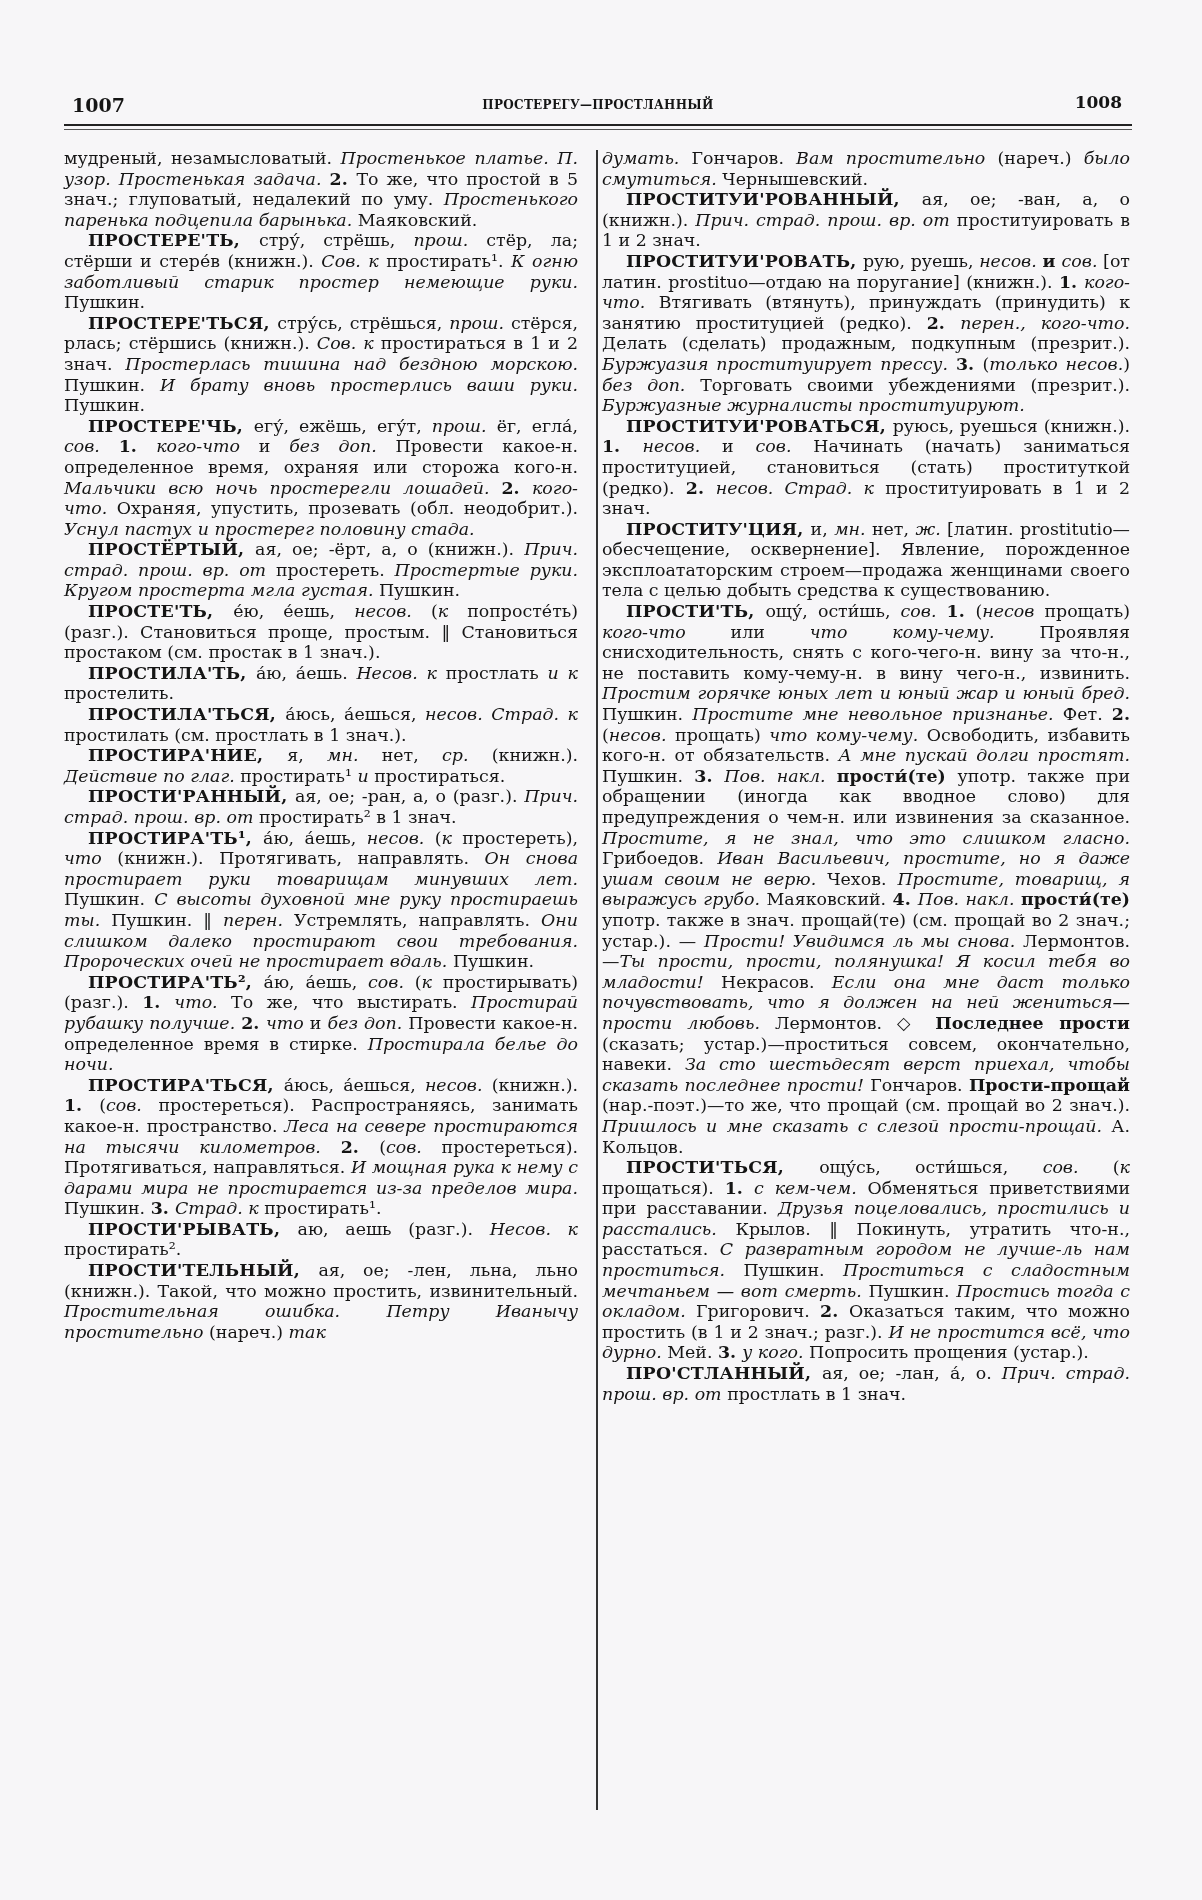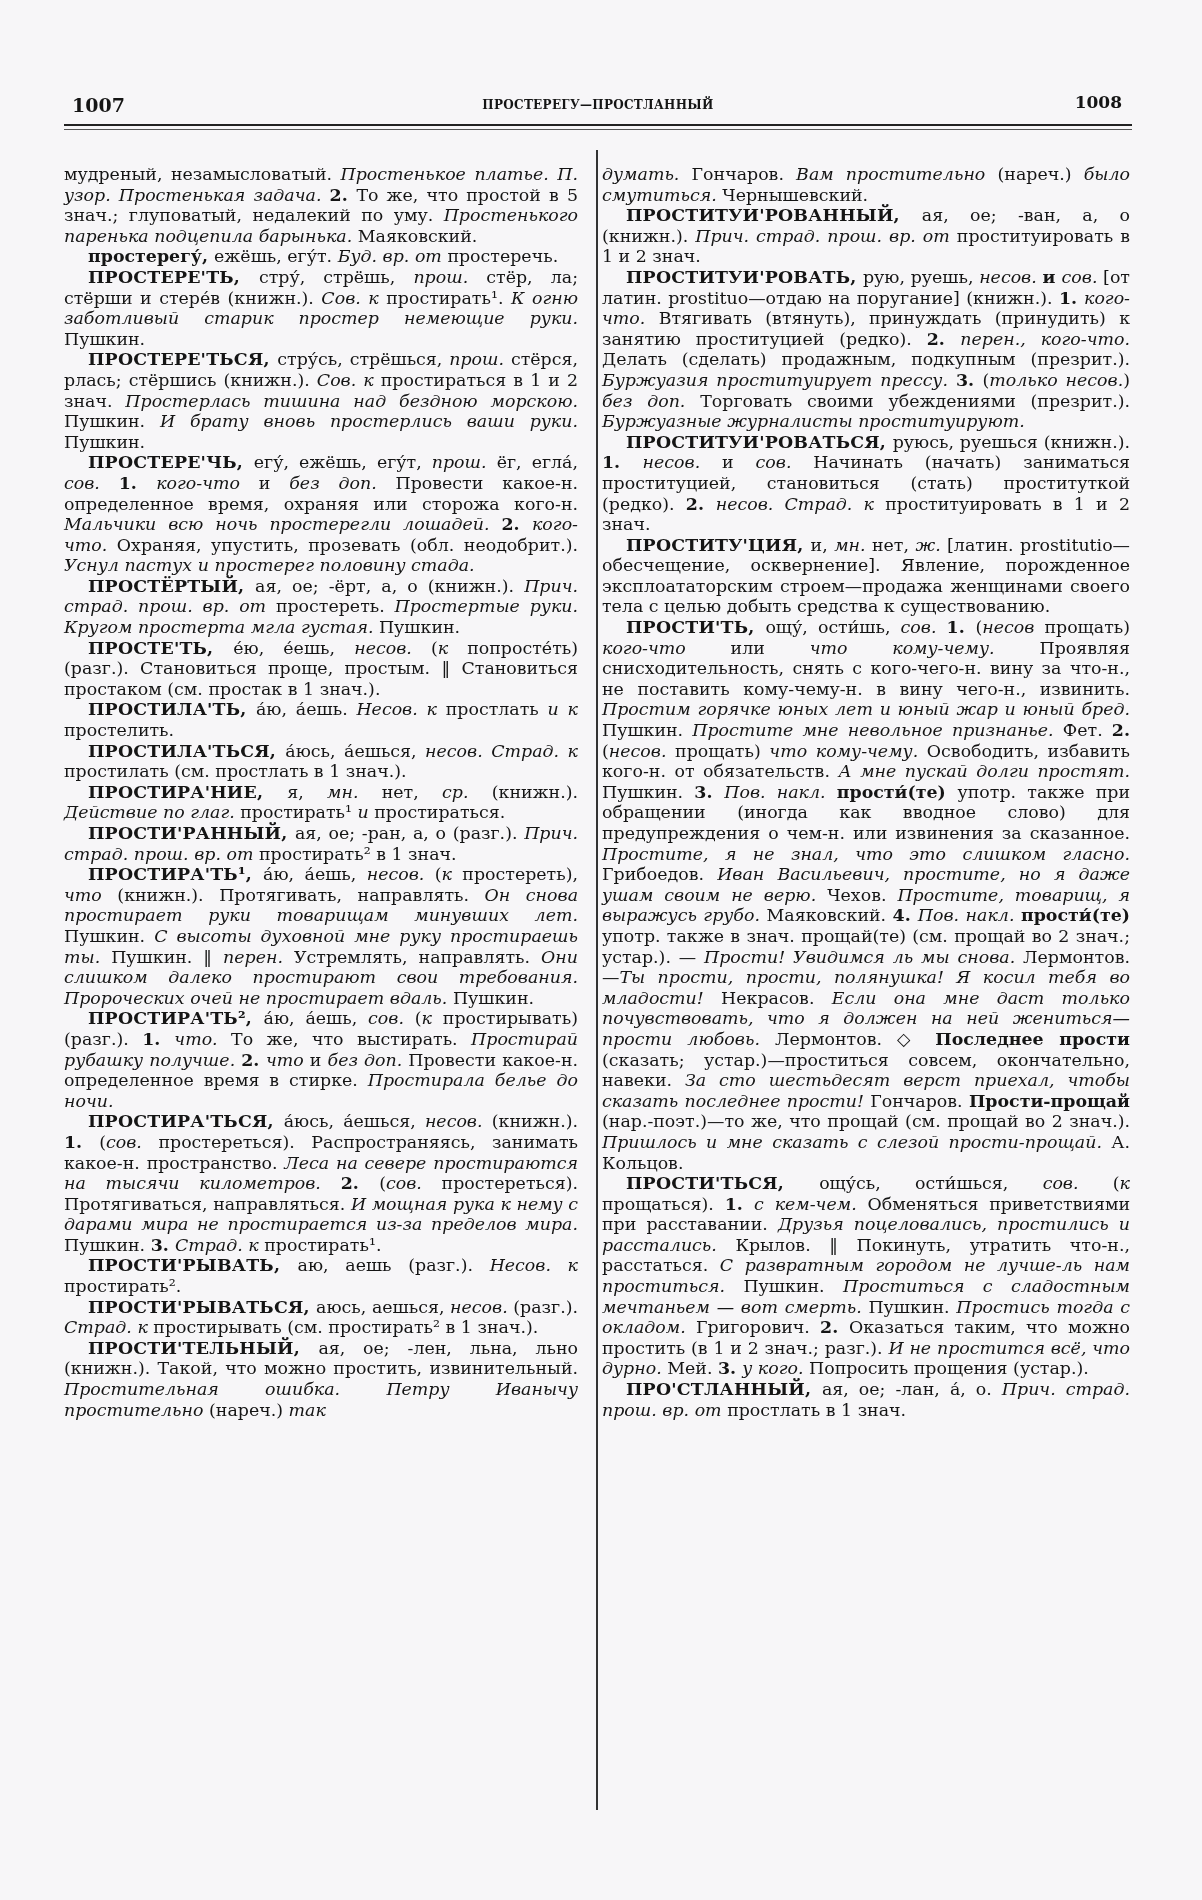--- a/index.html
+++ b/index.html
@@ -26,52 +26,50 @@
     font-size: 17.4px; line-height: 20.6px;
     text-align: justify; hyphens: manual;
   }
   .col-left { left: 64px; }
   .col-right { left: 602px; width: 528px; }
   .divider {
     position: absolute; left: 596px; top: 150px; width: 2px; height: 1660px;
     background: #333;
   }
   .p { margin: 0; text-indent: 24px; }
-  .p.cont { text-indent: 0; margin-top: 16px; }
+  .p.cont { text-indent: 0; }
   .hw { font-weight: bold; letter-spacing: 0.2px; margin-top: 12px; }
   .it { font-style: italic; }
   .b { font-weight: bold; }
 </style>
 </head>
 <body>
 
 <div class="header">
   <span class="pg-left">1007</span>
   <span class="running-title">ПРОСТЕРЕГУ—ПРОСТЛАННЫЙ</span>
   <span class="pg-right">1008</span>
 </div>
 <div class="header-rule"></div>
 
 <div class="col col-left">
     <p class="p cont"><span>мудреный, незамысловатый. </span><span class="it">Простенькое платье. П. узор. Простенькая задача. </span><span class="b">2. </span><span>То же, что простой в 5 знач.; глуповатый, недалекий по уму. </span><span class="it">Простенького паренька подцепила барынька. </span><span>Маяковский.</span></p>
-    <p class="p"><span class="b">простерегу́, </span><span>ежёшь, егу́т. </span><span class="it">Буд. вр. от </span><span>простеречь.</span></p>
     <p class="p"><span class="hw">ПРОСТЕРЕ'ТЬ, </span><span>стру́, стрёшь, </span><span class="it">прош. </span><span>стёр, ла; стёрши и стере́в (книжн.). </span><span class="it">Сов. к </span><span>простирать¹. </span><span class="it">К огню заботливый старик простер немеющие руки. </span><span>Пушкин.</span></p>
     <p class="p"><span class="hw">ПРОСТЕРЕ'ТЬСЯ, </span><span>стру́сь, стрёшься, </span><span class="it">прош. </span><span>стёрся, рлась; стёршись (книжн.). </span><span class="it">Сов. к </span><span>простираться в 1 и 2 знач. </span><span class="it">Простерлась тишина над бездною морскою. </span><span>Пушкин. </span><span class="it">И брату вновь простерлись ваши руки. </span><span>Пушкин.</span></p>
     <p class="p"><span class="hw">ПРОСТЕРЕ'ЧЬ, </span><span>егу́, ежёшь, егу́т, </span><span class="it">прош. </span><span>ёг, егла́, </span><span class="it">сов. </span><span class="b">1. </span><span class="it">кого-что </span><span>и </span><span class="it">без доп. </span><span>Провести какое-н. определенное время, охраняя или сторожа кого-н. </span><span class="it">Мальчики всю ночь простерегли лошадей. </span><span class="b">2. </span><span class="it">кого-что. </span><span>Охраняя, упустить, прозевать (обл. неодобрит.). </span><span class="it">Уснул пастух и простерег половину стада.</span></p>
     <p class="p"><span class="hw">ПРОСТЁРТЫЙ, </span><span>ая, ое; -ёрт, а, о (книжн.). </span><span class="it">Прич. страд. прош. вр. от </span><span>простереть. </span><span class="it">Простертые руки. Кругом простерта мгла густая. </span><span>Пушкин.</span></p>
     <p class="p"><span class="hw">ПРОСТЕ'ТЬ, </span><span>е́ю, е́ешь, </span><span class="it">несов. </span><span>(</span><span class="it">к </span><span>попросте́ть) (разг.). Становиться проще, простым. ‖ Становиться простаком (см. простак в 1 знач.).</span></p>
     <p class="p"><span class="hw">ПРОСТИЛА'ТЬ, </span><span>а́ю, а́ешь. </span><span class="it">Несов. к </span><span>простлать </span><span class="it">и к </span><span>простелить.</span></p>
     <p class="p"><span class="hw">ПРОСТИЛА'ТЬСЯ, </span><span>а́юсь, а́ешься, </span><span class="it">несов. Страд. к </span><span>простилать (см. простлать в 1 знач.).</span></p>
     <p class="p"><span class="hw">ПРОСТИРА'НИЕ, </span><span>я, </span><span class="it">мн. </span><span>нет, </span><span class="it">ср. </span><span>(книжн.). </span><span class="it">Действие по глаг. </span><span>простирать¹ </span><span class="it">и </span><span>простираться.</span></p>
     <p class="p"><span class="hw">ПРОСТИ'РАННЫЙ, </span><span>ая, ое; -ран, а, о (разг.). </span><span class="it">Прич. страд. прош. вр. от </span><span>простирать² в 1 знач.</span></p>
     <p class="p"><span class="hw">ПРОСТИРА'ТЬ¹, </span><span>а́ю, а́ешь, </span><span class="it">несов. </span><span>(</span><span class="it">к </span><span>простереть), </span><span class="it">что </span><span>(книжн.). Протягивать, направлять. </span><span class="it">Он снова простирает руки товарищам минувших лет. </span><span>Пушкин. </span><span class="it">С высоты духовной мне руку простираешь ты. </span><span>Пушкин. ‖ </span><span class="it">перен. </span><span>Устремлять, направлять. </span><span class="it">Они слишком далеко простирают свои требования. Пророческих очей не простирает вдаль. </span><span>Пушкин.</span></p>
     <p class="p"><span class="hw">ПРОСТИРА'ТЬ², </span><span>а́ю, а́ешь, </span><span class="it">сов. </span><span>(</span><span class="it">к </span><span>простирывать) (разг.). </span><span class="b">1. </span><span class="it">что. </span><span>То же, что выстирать. </span><span class="it">Простирай рубашку получше. </span><span class="b">2. </span><span class="it">что </span><span>и </span><span class="it">без доп. </span><span>Провести какое-н. определенное время в стирке. </span><span class="it">Простирала белье до ночи.</span></p>
     <p class="p"><span class="hw">ПРОСТИРА'ТЬСЯ, </span><span>а́юсь, а́ешься, </span><span class="it">несов. </span><span>(книжн.). </span><span class="b">1. </span><span>(</span><span class="it">сов. </span><span>простереться). Распространяясь, занимать какое-н. пространство. </span><span class="it">Леса на севере простираются на тысячи километров. </span><span class="b">2. </span><span>(</span><span class="it">сов. </span><span>простереться). Протягиваться, направляться. </span><span class="it">И мощная рука к нему с дарами мира не простирается из-за пределов мира. </span><span>Пушкин. </span><span class="b">3. </span><span class="it">Страд. к </span><span>простирать¹.</span></p>
     <p class="p"><span class="hw">ПРОСТИ'РЫВАТЬ, </span><span>аю, аешь (разг.). </span><span class="it">Несов. к </span><span>простирать².</span></p>
-    <p class="p"><span class="hw">ПРОСТИ'РЫВАТЬСЯ, </span><span>аюсь, аешься, </span><span class="it">несов. </span><span>(разг.). </span><span class="it">Страд. к </span><span>простирывать (см. простирать² в 1 знач.).</span></p>
     <p class="p"><span class="hw">ПРОСТИ'ТЕЛЬНЫЙ, </span><span>ая, ое; -лен, льна, льно (книжн.). Такой, что можно простить, извинительный. </span><span class="it">Простительная ошибка. Петру Иванычу простительно </span><span>(нареч.) </span><span class="it">так</span></p>
   </div>
 <div class="divider"></div>
 <div class="col col-right">
     <p class="p cont"><span class="it">думать. </span><span>Гончаров. </span><span class="it">Вам простительно </span><span>(нареч.) </span><span class="it">было смутиться. </span><span>Чернышевский.</span></p>
     <p class="p"><span class="hw">ПРОСТИТУИ'РОВАННЫЙ, </span><span>ая, ое; -ван, а, о (книжн.). </span><span class="it">Прич. страд. прош. вр. от </span><span>проституировать в 1 и 2 знач.</span></p>
     <p class="p"><span class="hw">ПРОСТИТУИ'РОВАТЬ, </span><span>рую, руешь, </span><span class="it">несов. </span><span class="b">и </span><span class="it">сов. </span><span>[от латин. prostituo—отдаю на поругание] (книжн.). </span><span class="b">1. </span><span class="it">кого-что. </span><span>Втягивать (втянуть), принуждать (принудить) к занятию проституцией (редко). </span><span class="b">2. </span><span class="it">перен., кого-что. </span><span>Делать (сделать) продажным, подкупным (презрит.). </span><span class="it">Буржуазия проституирует прессу. </span><span class="b">3. </span><span>(</span><span class="it">только несов.</span><span>) </span><span class="it">без доп. </span><span>Торговать своими убеждениями (презрит.). </span><span class="it">Буржуазные журналисты проституируют.</span></p>
     <p class="p"><span class="hw">ПРОСТИТУИ'РОВАТЬСЯ, </span><span>руюсь, руешься (книжн.). </span><span class="b">1. </span><span class="it">несов. </span><span>и </span><span class="it">сов. </span><span>Начинать (начать) заниматься проституцией, становиться (стать) проституткой (редко). </span><span class="b">2. </span><span class="it">несов. Страд. к </span><span>проституировать в 1 и 2 знач.</span></p>
     <p class="p"><span class="hw">ПРОСТИТУ'ЦИЯ, </span><span>и, </span><span class="it">мн. </span><span>нет, </span><span class="it">ж. </span><span>[латин. prostitutio—обесчещение, осквернение]. Явление, порожденное эксплоататорским строем—продажа женщинами своего тела с целью добыть средства к существованию.</span></p>
     <p class="p"><span class="hw">ПРОСТИ'ТЬ, </span><span>ощу́, ости́шь, </span><span class="it">сов. </span><span class="b">1. </span><span>(</span><span class="it">несов </span><span>прощать) </span><span class="it">кого-что </span><span>или </span><span class="it">что кому-чему. </span><span>Проявляя снисходительность, снять с кого-чего-н. вину за что-н., не поставить кому-чему-н. в вину чего-н., извинить. </span><span class="it">Простим горячке юных лет и юный жар и юный бред. </span><span>Пушкин. </span><span class="it">Простите мне невольное признанье. </span><span>Фет. </span><span class="b">2. </span><span>(</span><span class="it">несов. </span><span>прощать) </span><span class="it">что кому-чему. </span><span>Освободить, избавить кого-н. от обязательств. </span><span class="it">А мне пускай долги простят. </span><span>Пушкин. </span><span class="b">3. </span><span class="it">Пов. накл. </span><span class="b">прости́(те) </span><span>употр. также при обращении (иногда как вводное слово) для предупреждения о чем-н. или извинения за сказанное. </span><span class="it">Простите, я не знал, что это слишком гласно. </span><span>Грибоедов. </span><span class="it">Иван Васильевич, простите, но я даже ушам своим не верю. </span><span>Чехов. </span><span class="it">Простите, товарищ, я выражусь грубо. </span><span>Маяковский. </span><span class="b">4. </span><span class="it">Пов. накл. </span><span class="b">прости́(те) </span><span>употр. также в знач. прощай(те) (см. прощай во 2 знач.; устар.). — </span><span class="it">Прости! Увидимся ль мы снова. </span><span>Лермонтов.—</span><span class="it">Ты прости, прости, полянушка! Я косил тебя во младости! </span><span>Некрасов. </span><span class="it">Если она мне даст только почувствовать, что я должен на ней жениться—прости любовь. </span><span>Лермонтов. ◇ </span><span class="b">Последнее прости </span><span>(сказать; устар.)—проститься совсем, окончательно, навеки. </span><span class="it">За сто шестьдесят верст приехал, чтобы сказать последнее прости! </span><span>Гончаров. </span><span class="b">Прости-прощай </span><span>(нар.-поэт.)—то же, что прощай (см. прощай во 2 знач.). </span><span class="it">Пришлось и мне сказать с слезой прости-прощай. </span><span>А. Кольцов.</span></p>

